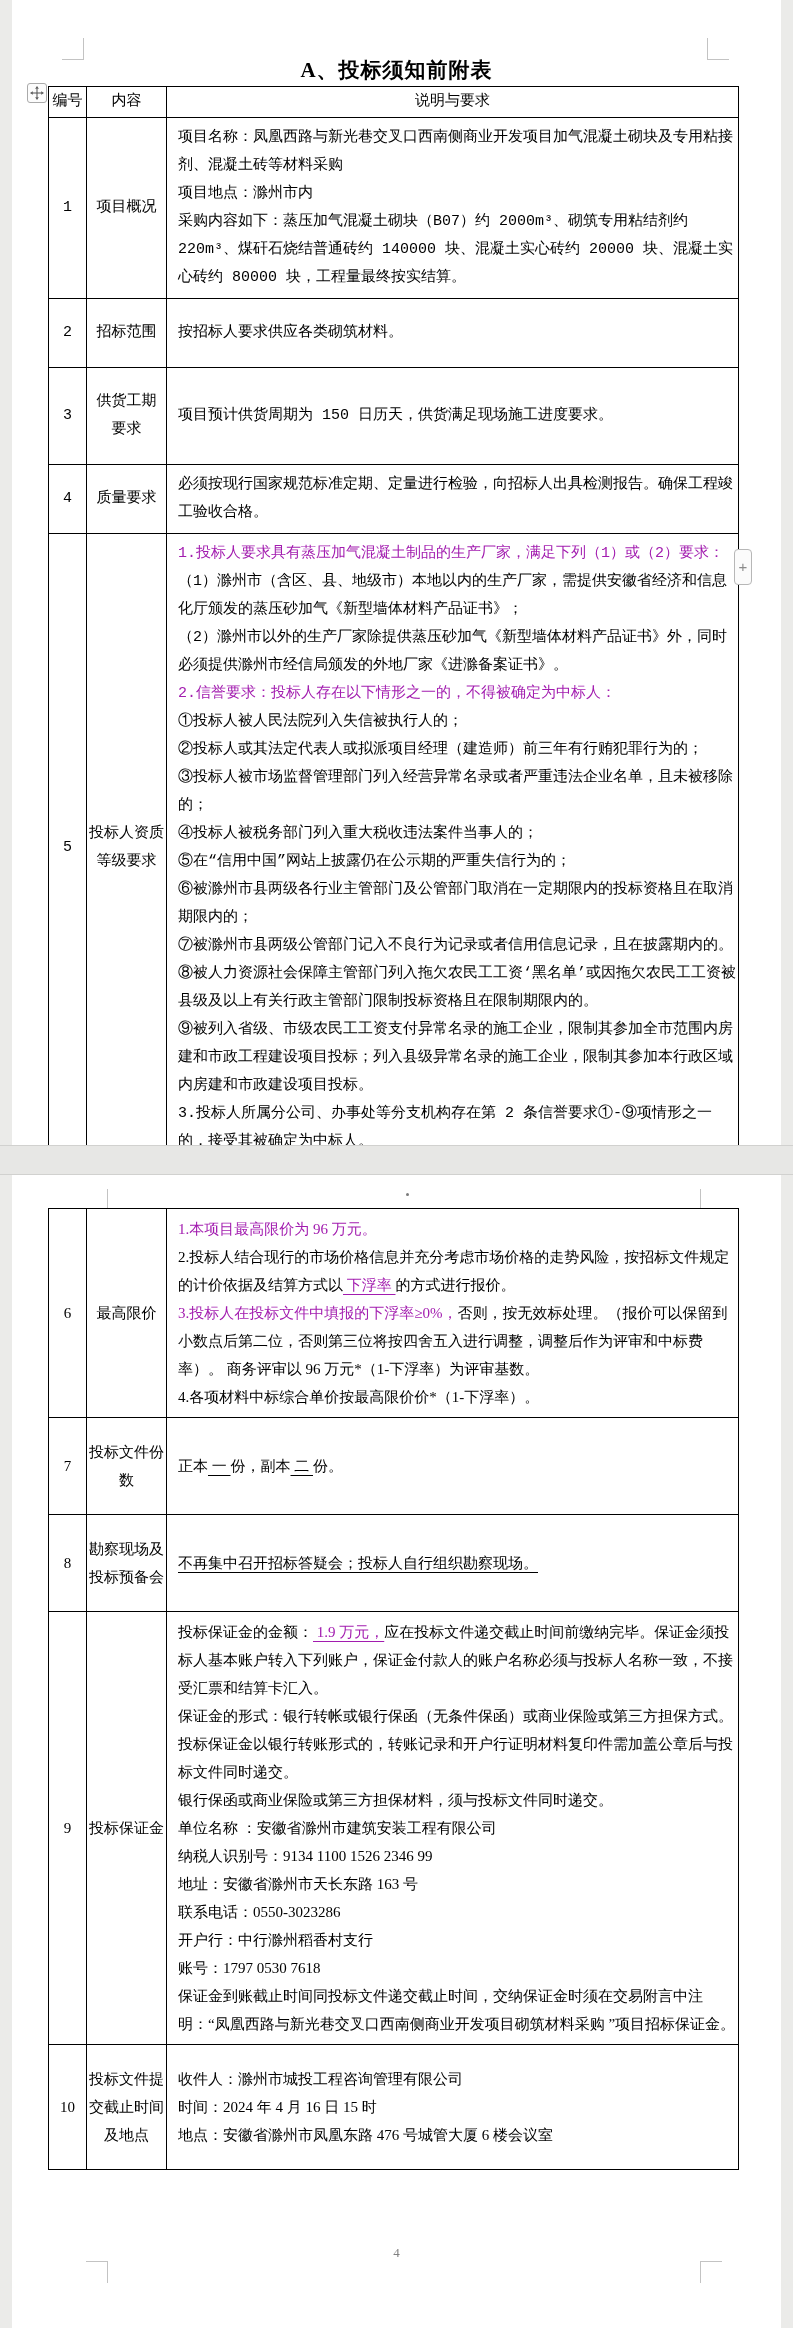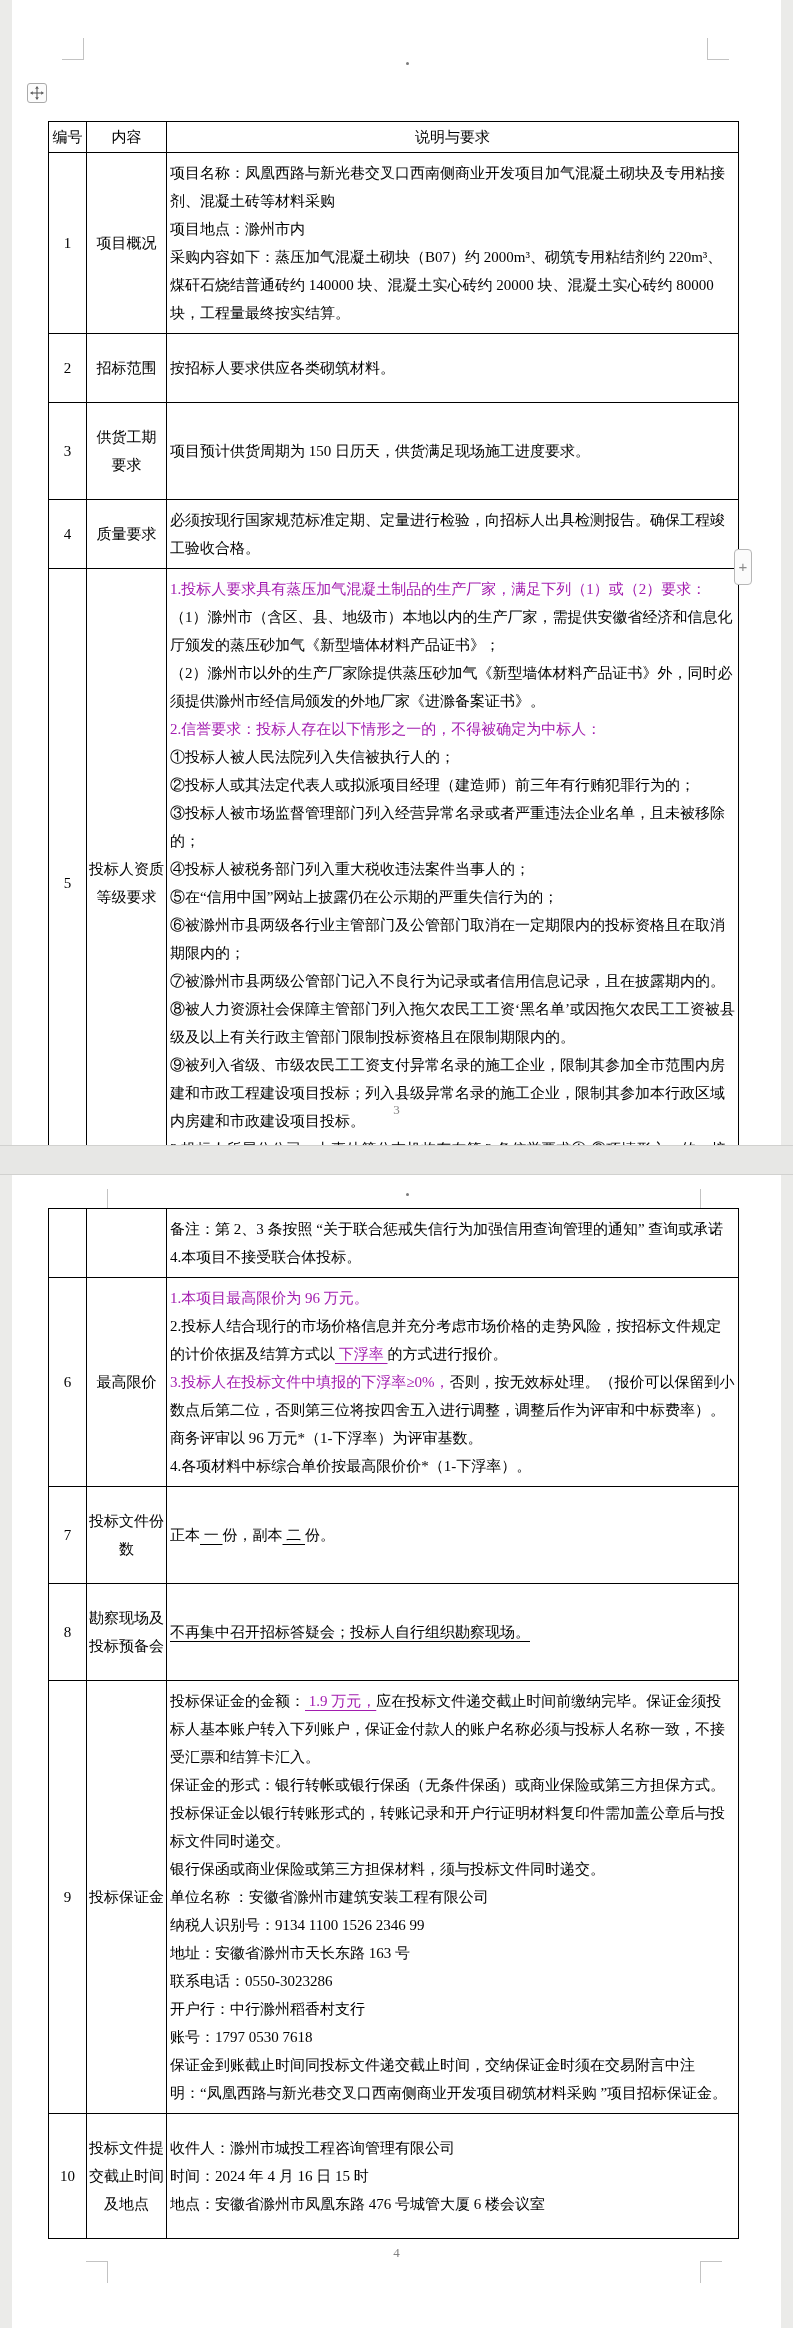--- a/index.html
+++ b/index.html
@@ -20,27 +20,27 @@
   .crop.tr{border-left:1px solid #c3c3c3;border-bottom:1px solid #c3c3c3;}
   .crop.bl{border-right:1px solid #c3c3c3;border-top:1px solid #c3c3c3;}
   .crop.br{border-left:1px solid #c3c3c3;border-top:1px solid #c3c3c3;}
   .para-dot{position:absolute;width:3px;height:3px;background:#7a7a7a;border-radius:50%;}
   .doc-title{position:absolute;left:0;right:0;text-align:center;
     font-size:21px;font-weight:bold;letter-spacing:1px;}
   .page-num{position:absolute;left:0;right:0;text-align:center;
     font-size:13px;color:#808080;}
   
   table.doc-table{position:absolute;left:36px;border-collapse:collapse;table-layout:fixed;width:690px;background:#fff;}
-  #table1{top:121px;}
+  #table1{top:86px;font-family:Liberation Mono, monospace;}
   #table2{top:33px;}
   td{border:1px solid #000;vertical-align:middle;font-size:15px;line-height:28px;}
   td.hd{height:30px;text-align:center;padding:0 2px;}
   td.num-cell{text-align:center;padding:2px 1px;}
   td.label-cell{text-align:center;padding:20px 2px;white-space:pre-line;}
-  td.desc-cell{padding:6px 2px 6px 3px;margin-left:16px;}
+  td.desc-cell{padding:6px 2px 6px 11px;margin-left:16px;}
   td.desc-cell p{margin:0;}
   .red{color:#a21caf;}
   .u{text-decoration:underline;text-underline-offset:4px;}
   
   .move-handle{position:absolute;left:15px;top:83px;width:20px;height:20px;
     border:1px solid #aaa;border-radius:3px;background:#fcfcfc;
     display:flex;align-items:center;justify-content:center;box-sizing:border-box;}
   
   .insert-btn{position:absolute;left:722px;top:549px;width:18px;height:36px;
     border:1px solid #b7b7b7;border-radius:4px;background:#fbfbfb;
@@ -50,20 +50,21 @@
 </head>
 <body>
 
 <div class="page page1">
   <div class="crop tl" style="left:50px;top:38px;"></div>
   <div class="crop tr" style="left:695px;top:38px;"></div>
   <div class="crop bl" style="left:72px;top:1116px;"></div>
   <div class="crop br" style="left:688px;top:1116px;"></div>
   <div class="para-dot" style="left:394px;top:62px;"></div>
 
+  <div class="doc-title" style="top:56px;">A、投标须知前附表</div>
 
   <div class="move-handle">
     <span style="display:flex;">
       <svg width="14" height="14" viewBox="0 0 16 16">
         <g stroke="#555" stroke-width="1.2" fill="#555">
           <line x1="8" y1="3" x2="8" y2="13"></line>
           <line x1="3" y1="8" x2="13" y2="8"></line>
           <path d="M8 0 L5.9 3.2 H10.1 Z" stroke="none"></path>
           <path d="M8 16 L5.9 12.8 H10.1 Z" stroke="none"></path>
           <path d="M0 8 L3.2 5.9 V10.1 Z" stroke="none"></path>
@@ -157,28 +158,20 @@
   <div class="para-dot" style="left:394px;top:18px;"></div>
 
   <table id="table2" class="doc-table">
     <colgroup>
         <col style="width:38px">
         <col style="width:80px">
         <col style="width:572px">
       </colgroup>
     <tbody>
         <tr>
-          <td class="num-cell"></td>
-          <td class="label-cell"></td>
-          <td class="desc-cell">
-            <p><span>备注：第 2、3 条按照 “关于联合惩戒失信行为加强信用查询管理的通知” 查询或承诺</span></p>
-            <p><span>4.本项目不接受联合体投标。</span></p>
-          </td>
-        </tr>
-        <tr>
           <td class="num-cell">6</td>
           <td class="label-cell">最高限价</td>
           <td class="desc-cell">
             <p><span class="red">1.本项目最高限价为 96 万元。</span></p>
             <p><span>2.投标人结合现行的市场价格信息并充分考虑市场价格的走势风险，按招标文件规定的计价依据及结算方式以</span><span class="red u"> 下浮率 </span><span>的方式进行报价。</span></p>
             <p><span class="red">3.投标人在投标文件中填报的下浮率≥0%，</span><span>否则，按无效标处理。（报价可以保留到小数点后第二位，否则第三位将按四舍五入进行调整，调整后作为评审和中标费率）。 商务评审以 96 万元*（1-下浮率）为评审基数。</span></p>
             <p><span>4.各项材料中标综合单价按最高限价价*（1-下浮率）。</span></p>
           </td>
         </tr>
         <tr>

